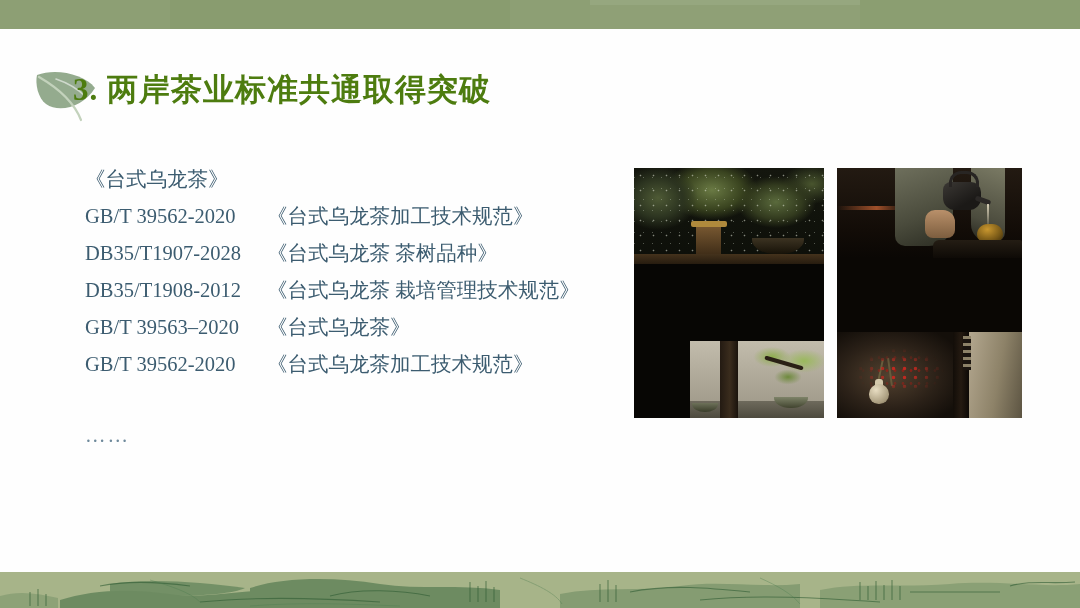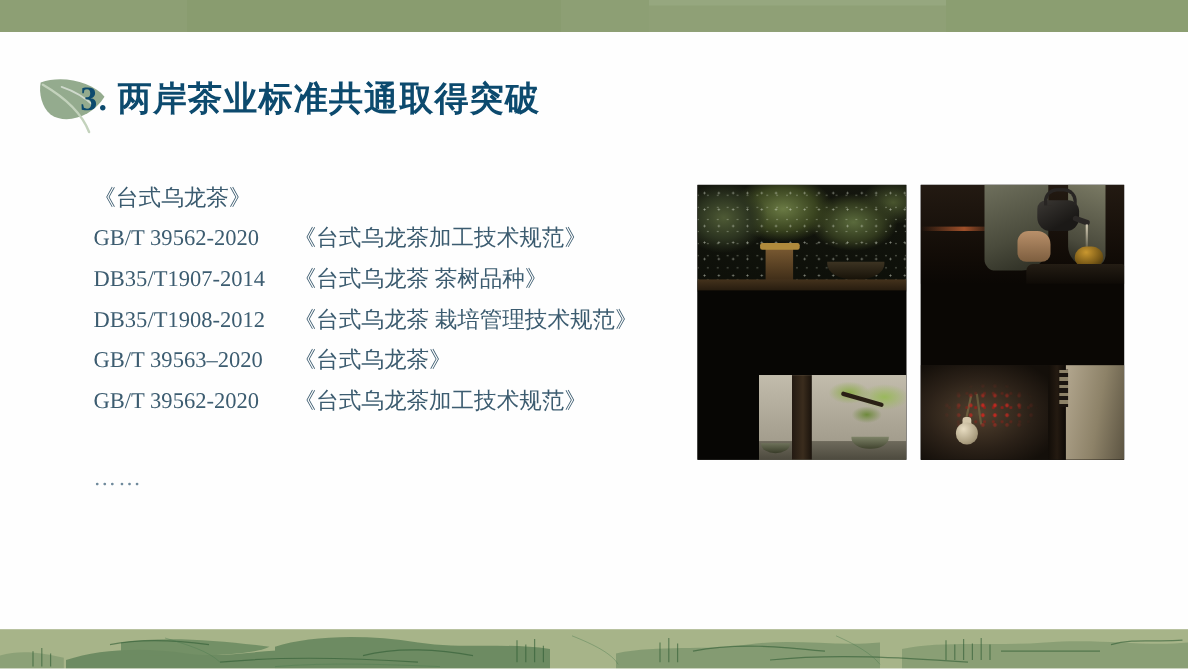--- a/index.html
+++ b/index.html
@@ -72,21 +72,21 @@
     top: 2px;
     width: 66px;
     height: 56px;
   }
   .title-text {
     position: absolute;
     left: 39px;
     top: 4px;
     font-size: 31px;
     font-weight: bold;
-    color: #0c4a6e;
+    color: #4d7c0f;
     letter-spacing: 1px;
     white-space: nowrap;
     line-height: 44px;
   }
 
   
   .std-list {
     position: absolute;
     left: 85px;
     top: 165px;
@@ -352,21 +352,21 @@
     <div class="std-line">
       <span class="std-name">《台式乌龙茶》</span>
     </div>
 
     <div class="std-line">
       <span class="std-code">GB/T 39562-2020</span>
       <span class="std-name">《台式乌龙茶加工技术规范》</span>
     </div>
 
     <div class="std-line">
-      <span class="std-code">DB35/T1907-2014</span>
+      <span class="std-code">DB35/T1907-2028</span>
       <span class="std-name">《台式乌龙茶 茶树品种》</span>
     </div>
 
     <div class="std-line">
       <span class="std-code">DB35/T1908-2012</span>
       <span class="std-name">《台式乌龙茶 栽培管理技术规范》</span>
     </div>
 
     <div class="std-line">
       <span class="std-code">GB/T 39563–2020</span>

